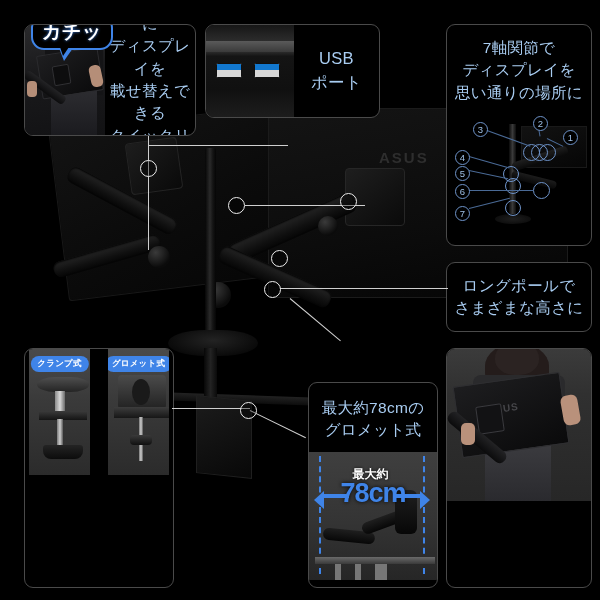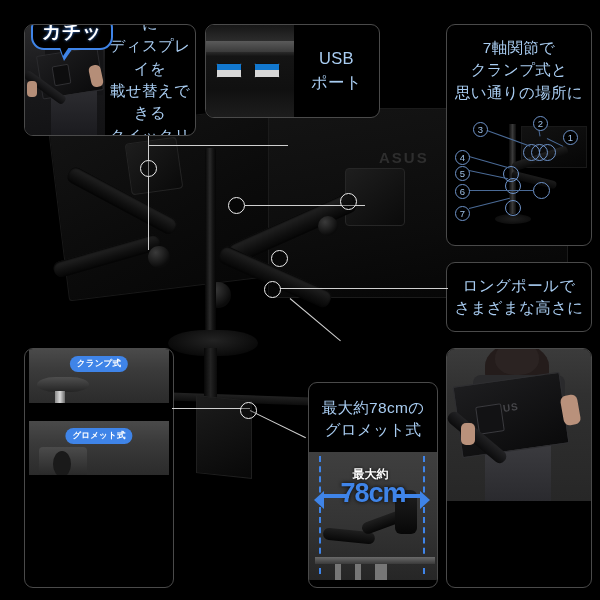--- a/index.html
+++ b/index.html
@@ -203,21 +203,21 @@
     background:linear-gradient(180deg,#232325,#0b0b0c); border-radius:6px;
     transform:rotate(40deg); }
   .gl-handr{ position:absolute; right:12px; top:46px; width:17px; height:30px;
     background:#b9917b; border-radius:6px; transform:rotate(-10deg); }
   .gl-handl{ position:absolute; left:14px; top:74px; width:14px; height:22px;
     background:#b9917b; border-radius:5px; }
 
   
   #p-mounting{ left:24px; top:348px; width:150px; height:240px; }
   .mt-caption{ padding:22px 4px 10px; }
-  .mt-photos{ display:flex; height:130px; gap:18px; padding:0 4px 4px;flex-direction:column; }
+  .mt-photos{ display:flex; height:130px; gap:18px; padding:0 4px 4px; }
   .mt-shot{ position:relative; flex:1;
     background:linear-gradient(180deg,#4a4a4a 0%,#3a3a3a 40%,#2b2b2b 100%);
     overflow:hidden; }
   .badge{
     position:absolute; left:50%; top:7px; transform:translateX(-50%);
     background:#3f84e8; color:#fff; font-size:8.5px; font-weight:bold;
     padding:2px 7px; border-radius:9px; white-space:nowrap; z-index:3;
     letter-spacing:.2px;
   }
   .cl-top{ position:absolute; left:8px; top:28px; width:52px; height:15px;
@@ -358,21 +358,21 @@
     </div>
     <div class="usb-caption">
       <div class="panel-text">USB
 ポート</div>
     </div>
   </div>
 
   <div class="panel" id="p-axis">
     <div class="axis-caption">
       <div class="panel-text small">7軸関節で
-クランプ式と
+ディスプレイを
 思い通りの場所に</div>
     </div>
     <div class="axis-diagram">
       <div class="axis-monitor"></div>
       <div class="axis-pole"></div>
       <div class="axis-arm"></div>
       <div class="axis-arm2"></div>
       <div class="axis-base"></div>
 
       <div class="axis-ring" style="left:76px;top:36px;width:17px;height:17px;"></div>

